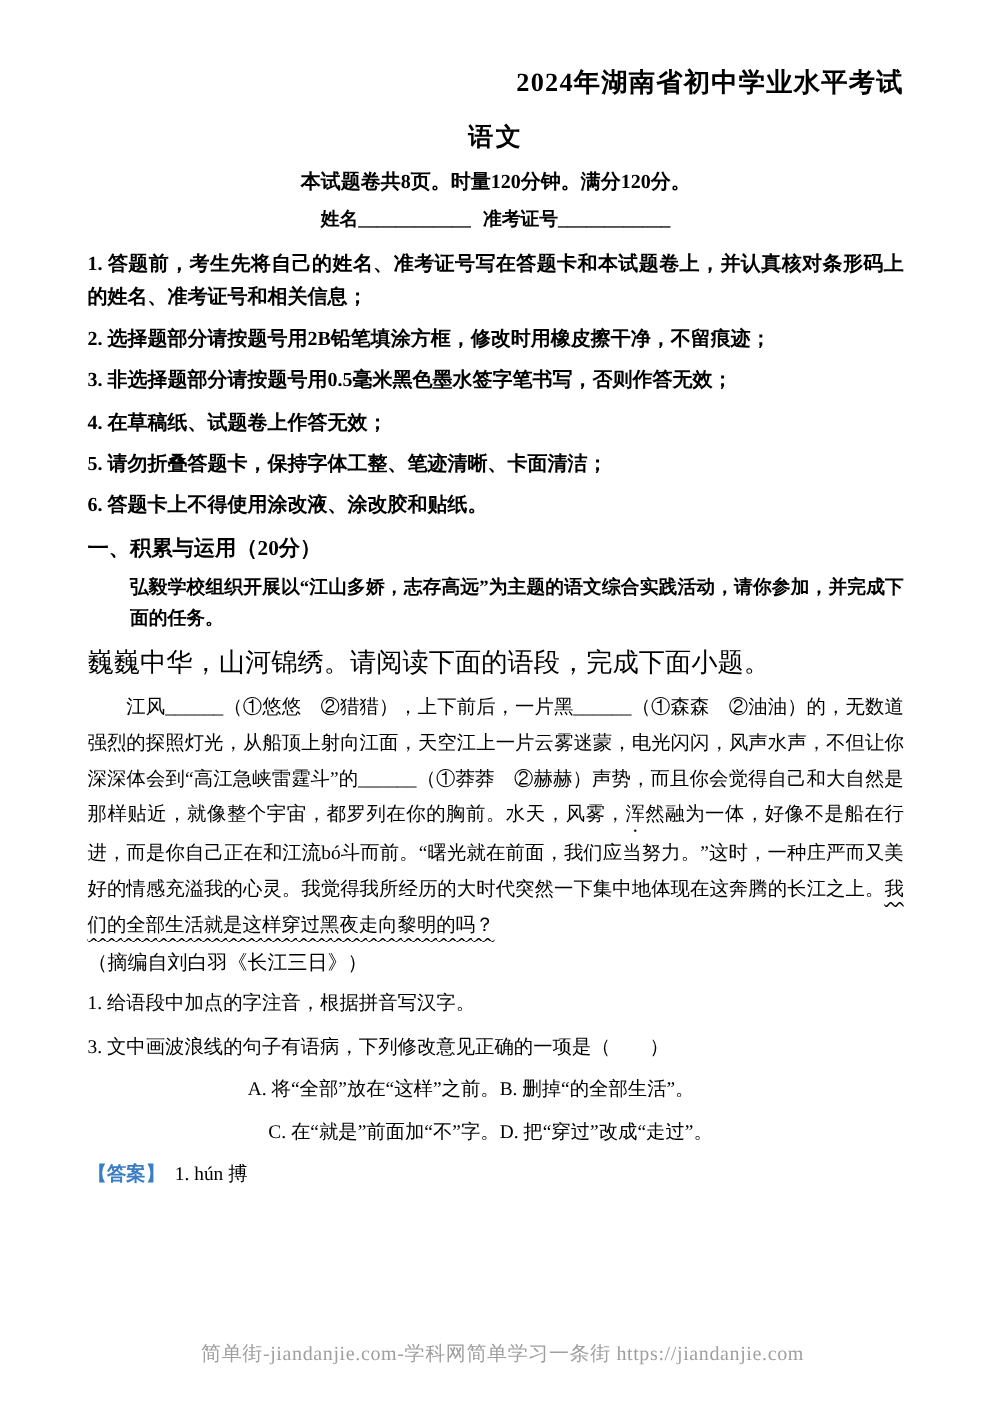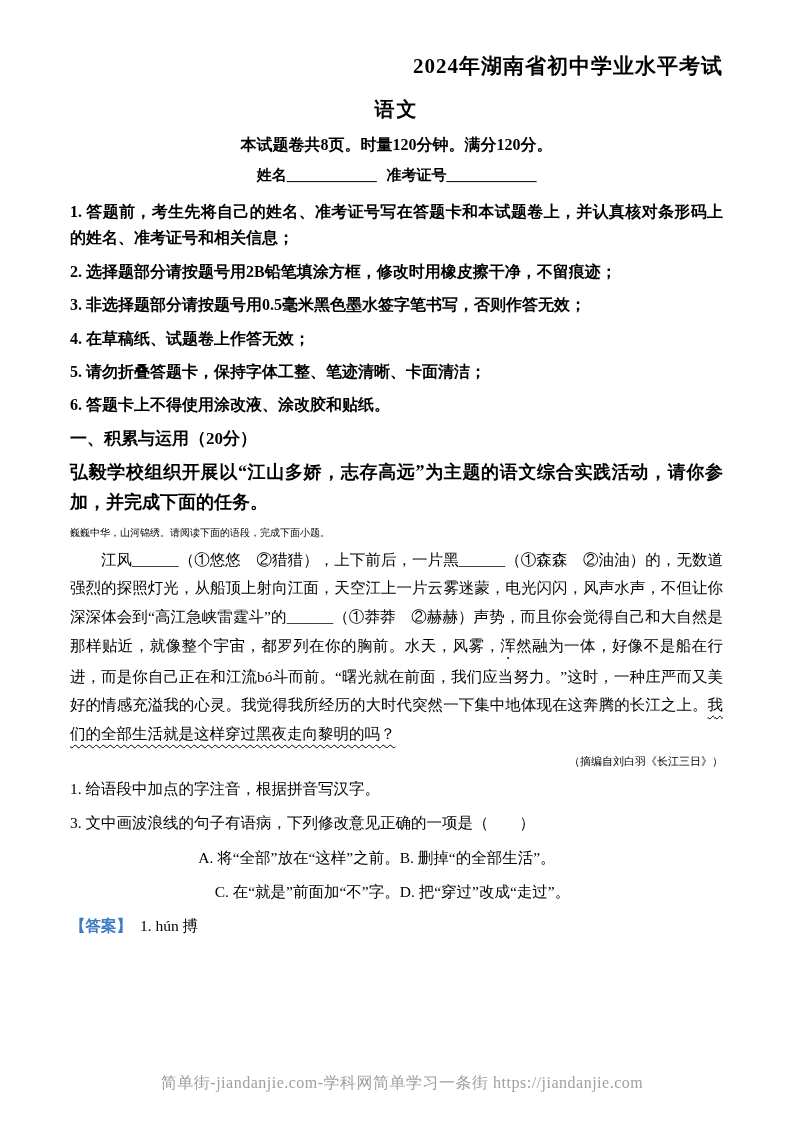--- a/index.html
+++ b/index.html
@@ -15,27 +15,27 @@
   .title   { text-align: right; font-size: 21px; font-weight: bold; margin-bottom: 16px; letter-spacing: 1px; }
   .subject { text-align: center; font-size: 20px; font-weight: bold; margin-bottom: 12px; letter-spacing: 2px; }
   .info    { text-align: center; font-size: 16px; font-weight: bold; margin-bottom: 10px; }
   .name-line { text-align: center; font-size: 15px; font-weight: bold; margin-bottom: 14px; }
   .name-line span { margin: 0 3px; }
 
   .notice-heading { font-size: 17px; font-weight: bold; line-height: 1.5; margin-bottom: 6px; }
   .notice-item { font-size: 16px; font-weight: bold; line-height: 1.65; margin-bottom: 7px; text-align: justify; }
 
   .section-heading { font-size: 17px; font-weight: bold; line-height: 1.5; margin-bottom: 7px; }
-  .section-intro { font-size: 18px; font-weight: bold; line-height: 1.65; margin-bottom: 7px; text-align: justify; }
+  .section-intro { font-size: 15px; font-weight: bold; line-height: 1.65; margin-bottom: 7px; text-align: justify; margin-left: 34px; }
   .passage-tag { font-size: 17px; font-weight: bold; line-height: 1.5; margin-bottom: 7px; }
 
   .kaiti { font-family: "Liberation Serif", serif; font-weight: normal; }
-  .passage-intro { font-size: 10px; line-height: 1.5; margin-bottom: 6px; }
+  .passage-intro { font-size: 21px; line-height: 1.5; margin-bottom: 6px; }
   .passage { font-size: 15.5px; line-height: 1.85; text-align: justify; text-indent: 2em; margin-bottom: 4px; }
-  .passage-source { font-size: 11px; line-height: 1.5; text-align: right; margin-bottom: 8px; }
+  .passage-source { font-size: 16px; line-height: 1.5; margin-bottom: 8px; }
 
   .wavy {
     text-decoration: underline;
     text-decoration-style: wavy;
     text-decoration-thickness: 1px;
     text-underline-offset: 5px;
   }
   .dotted {
     -webkit-text-emphasis: filled dot;
     -webkit-text-emphasis-position: under right;

